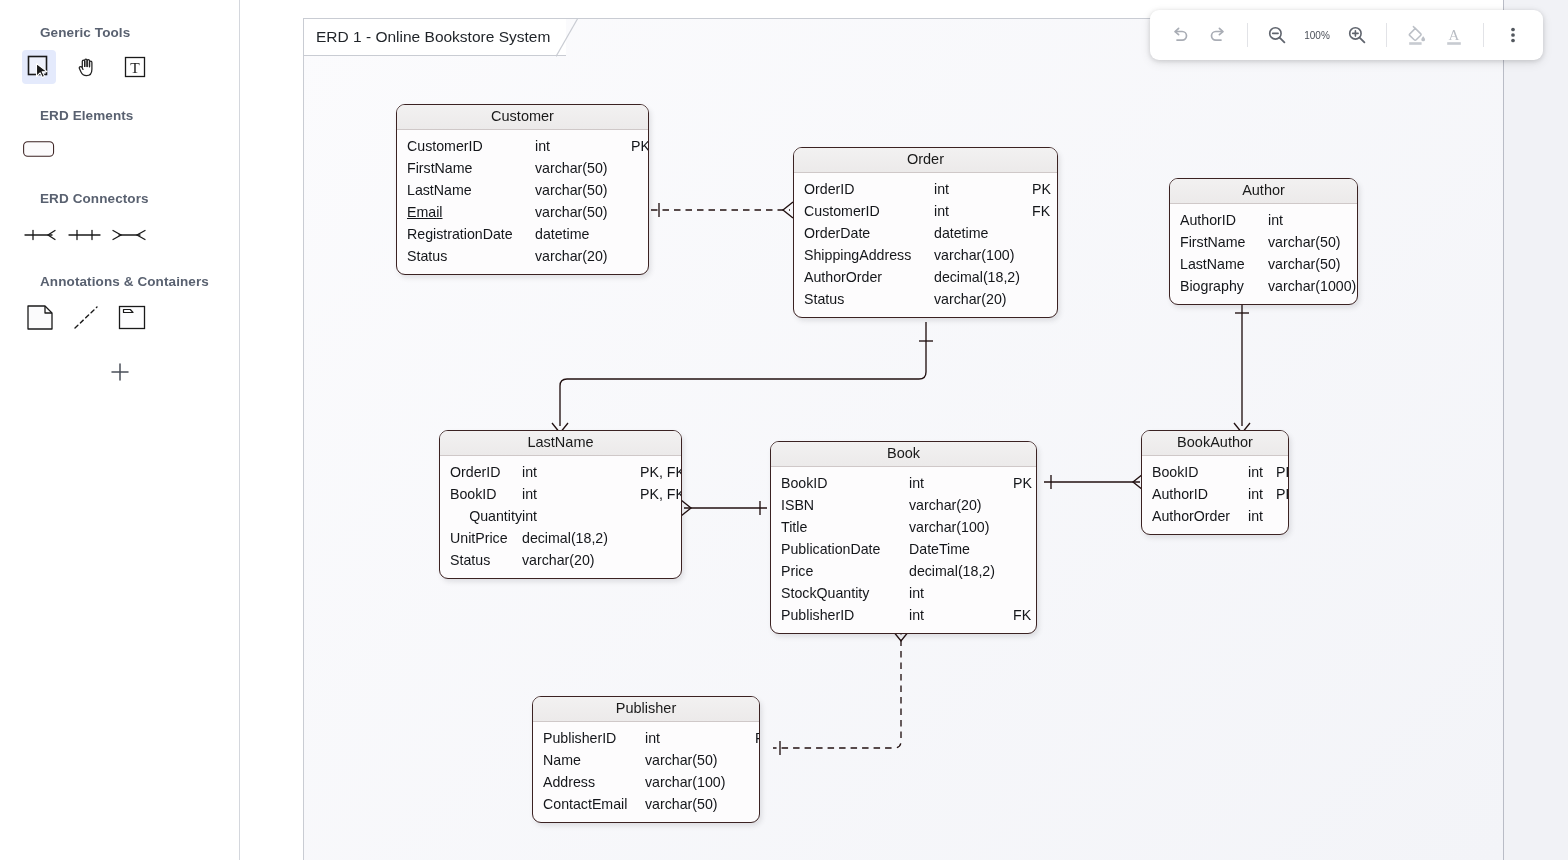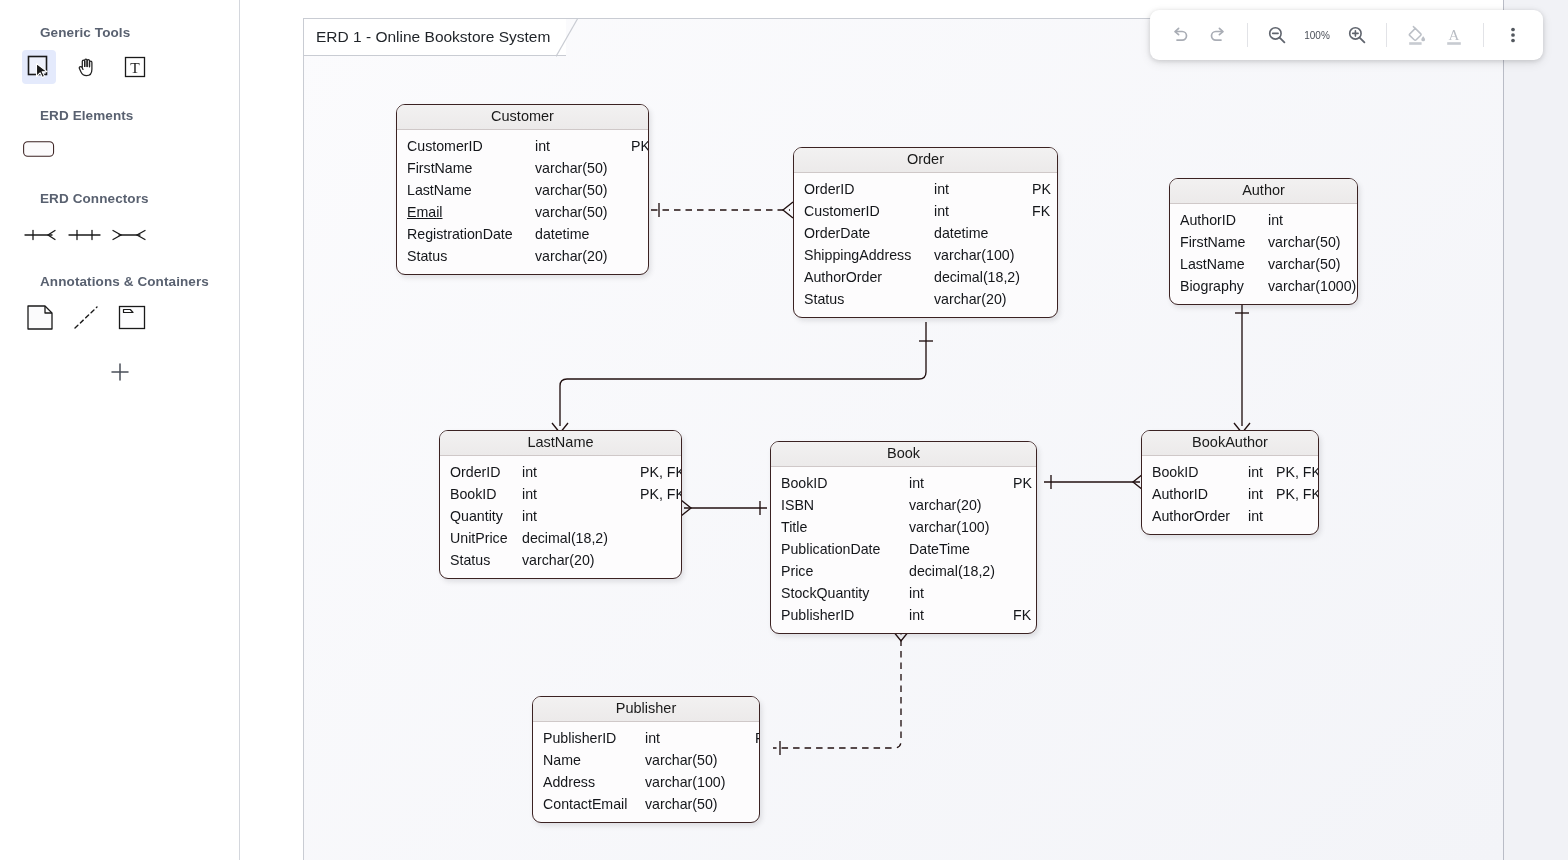--- a/index.html
+++ b/index.html
@@ -385,21 +385,21 @@
               <span class="a-name" style="min-width: 72px;">OrderID</span>
               <span class="a-type" style="min-width: 118px;">int</span>
               <span class="a-key">PK, FK</span>
             </div>
             <div class="attr-row">
               <span class="a-name" style="min-width: 72px;">BookID</span>
               <span class="a-type" style="min-width: 118px;">int</span>
               <span class="a-key">PK, FK</span>
             </div>
             <div class="attr-row">
-              <span class="a-name" style="min-width: 72px;">Quantity</span>
+              <span class="a-name" style="min-width: 72px; text-align: right;">Quantity</span>
               <span class="a-type" style="min-width: 118px;">int</span>
               <span class="a-key"></span>
             </div>
             <div class="attr-row">
               <span class="a-name" style="min-width: 72px;">UnitPrice</span>
               <span class="a-type" style="min-width: 118px;">decimal(18,2)</span>
               <span class="a-key"></span>
             </div>
             <div class="attr-row">
               <span class="a-name" style="min-width: 72px;">Status</span>
@@ -441,21 +441,21 @@
               <span class="a-type" style="min-width: 104px;">int</span>
               <span class="a-key"></span>
             </div>
             <div class="attr-row">
               <span class="a-name" style="min-width: 128px;">PublisherID</span>
               <span class="a-type" style="min-width: 104px;">int</span>
               <span class="a-key">FK</span>
             </div>
           </div>
         </div>
-        <div class="entity" style="left: 837px; top: 411px; width: 178px;">
+        <div class="entity" style="left: 837px; top: 411px; width: 148px;">
           <div class="entity-header">BookAuthor</div>
           <div class="entity-body">
             <div class="attr-row">
               <span class="a-name" style="min-width: 96px;">BookID</span>
               <span class="a-type" style="min-width: 28px;">int</span>
               <span class="a-key">PK, FK</span>
             </div>
             <div class="attr-row">
               <span class="a-name" style="min-width: 96px;">AuthorID</span>
               <span class="a-type" style="min-width: 28px;">int</span>

